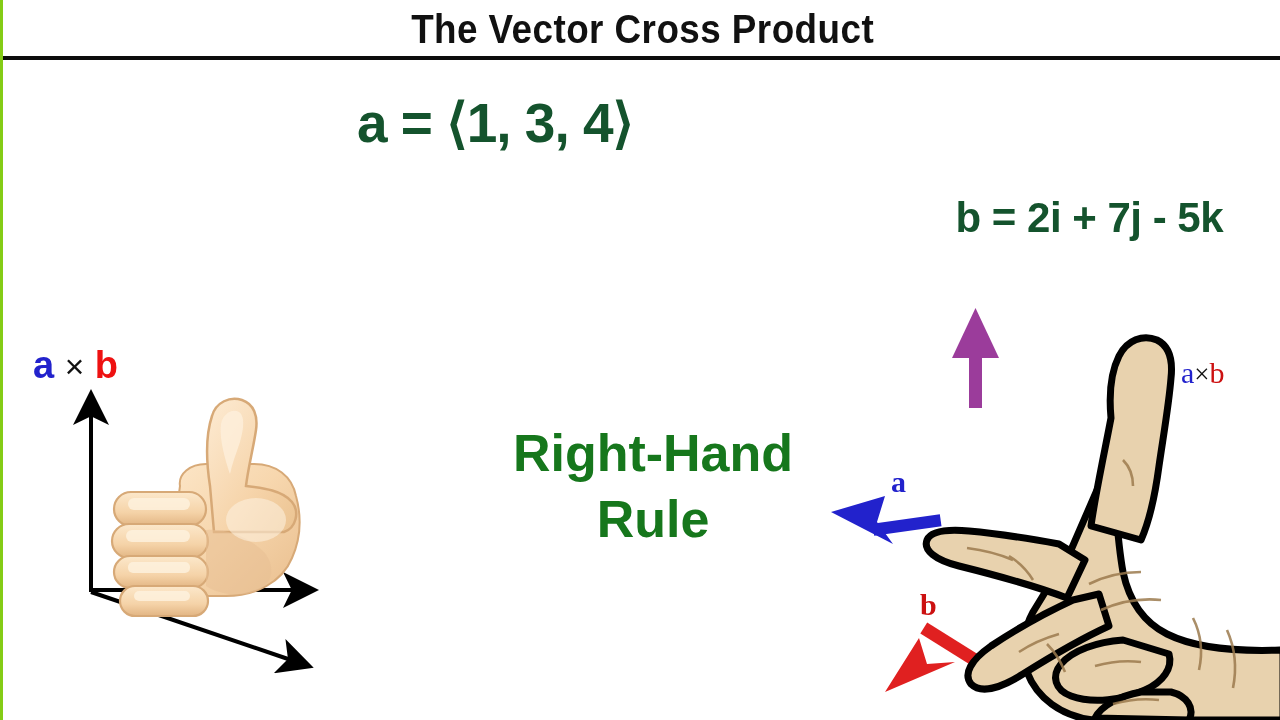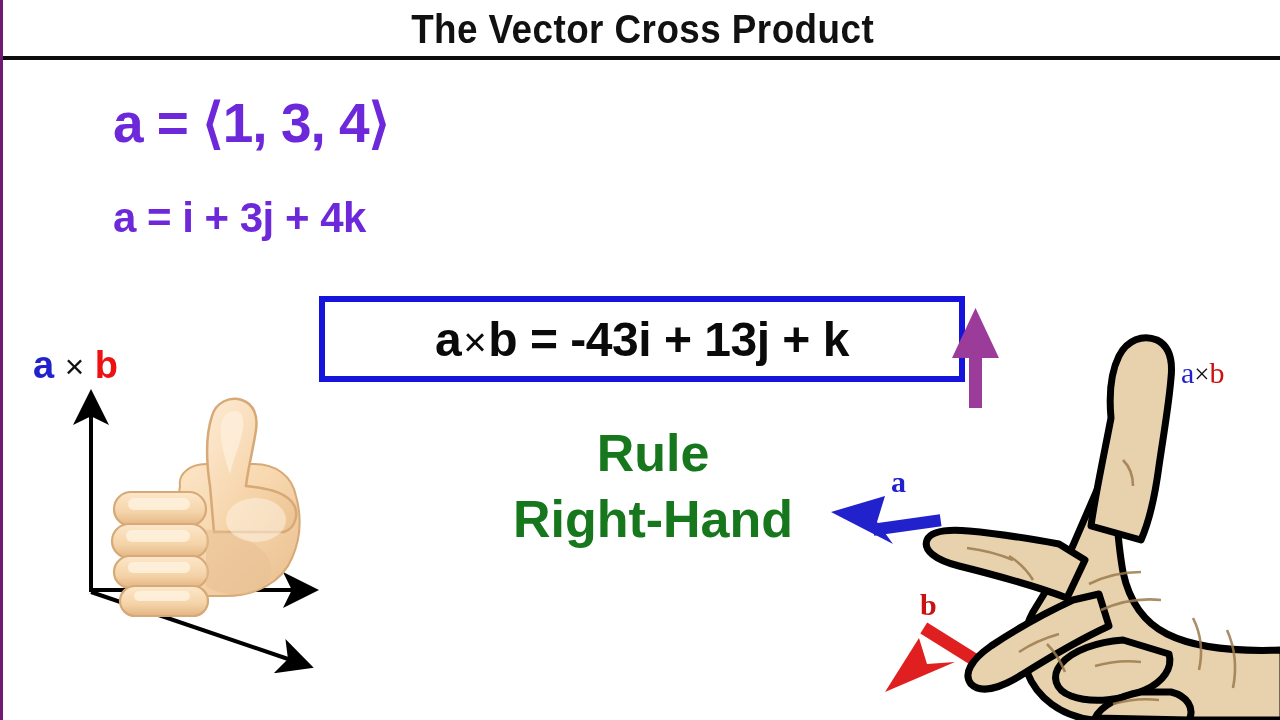--- a/index.html
+++ b/index.html
@@ -11,21 +11,21 @@
   body {
     font-family: "Liberation Sans", sans-serif;
   }
 
   #slide {
     position: relative;
     width: 1280px;
     height: 720px;
     background: #ffffff;
     overflow: hidden;
-    border-left: 3px solid #701a75;
+    border-left: 3px solid #84cc16;
     box-sizing: border-box;
   }
 
   
   #title-bar {
     position: absolute;
     left: 0;
     top: 0;
     width: 1280px;
     height: 58px;
@@ -47,22 +47,22 @@
     left: 0;
     top: 56px;
     width: 1280px;
     height: 4px;
     background: #0d0d0d;
   }
 
   
   .eq-block {
     position: absolute;
-    text-align: left;
-    color: #6d28d9;
+    text-align: right;
+    color: #14532d;
     font-weight: bold;
     white-space: nowrap;
   }
   .eq-major {
     font-size: 55px;
     line-height: 62px;
     letter-spacing: -1px;
   }
   .eq-minor {
     font-size: 42px;
@@ -190,33 +190,28 @@
 
 <div id="slide">
 
   <div id="title-bar">
     <div id="title-text">The Vector Cross Product</div>
   </div>
   <div id="title-rule"></div>
 
   <div class="eq-block eq-major" id="eq-a-comp">a = ⟨1, 3, 4⟩</div>
 
-  <div class="eq-block eq-minor" id="eq-a-unit">a = i + 3j + 4k</div>
-
-
-
-  <div id="result-box">
-    <div id="result-text">
-      <span>a</span><span class="times-thin">×</span><span>b</span>&nbsp;<span>= -43i + 13j + k</span>
-    </div>
-  </div>
+
+
+  <div class="eq-block eq-minor" id="eq-b-unit">b = 2i + 7j - 5k</div>
+
 
   <div id="rhr-caption">
+    <div>Right-Hand</div>
     <div>Rule</div>
-    <div>Right-Hand</div>
   </div>
 
   <div id="left-diagram">
 
     <div id="left-cross-label">
       <span class="lbl-a-blue">a</span>
       <span class="lbl-x-black">×</span>
       <span class="lbl-b-red">b</span>
     </div>
 

